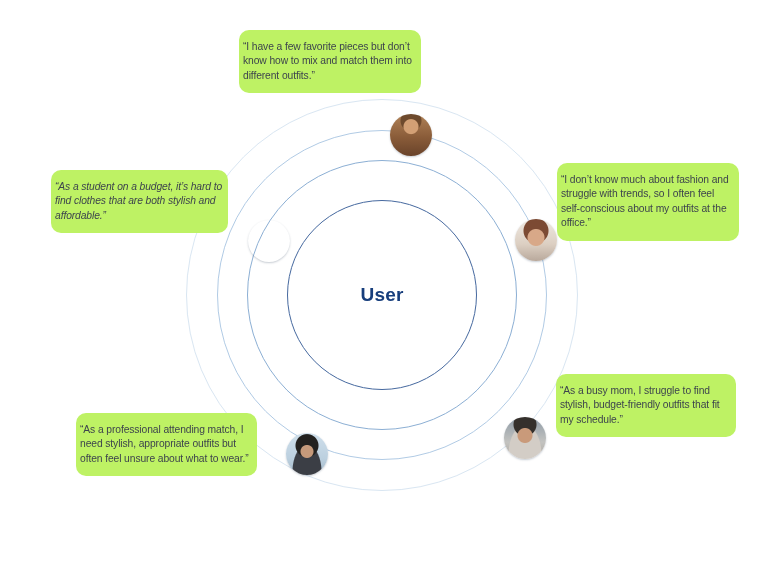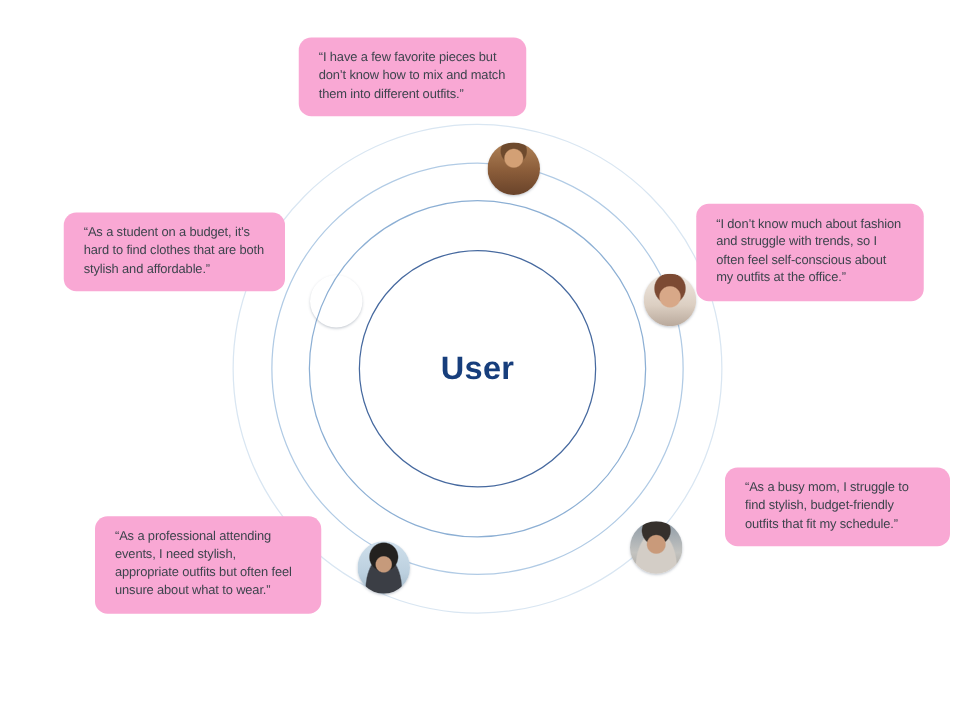--- a/index.html
+++ b/index.html
@@ -29,41 +29,41 @@
   .center-title {
     position: absolute;
     left: 287px; top: 200px;
     width: 190px; height: 190px;
     display: flex;
     flex-direction: column;
     align-items: center;
     justify-content: center;
     text-align: center;
     color: #173e7c;
-    font-size: 26px;
+    font-size: 19px;
     font-weight: 700;
     line-height: 1.35;
     letter-spacing: 0.2px;
   }
 
   .bubble {
     position: absolute;
     box-sizing: border-box;
-    background: #f9a8d4;
+    background: #bef264;
     border-radius: 10px;
-    padding: 10px 16px;
+    padding: 10px 4px;
     font-size: 10.3px;
     line-height: 1.4;
     letter-spacing: -0.1px;
     color: #3d444d;
   }
   .bubble-top          { left: 239px; top:  30px; width: 182px; }
-  .bubble-left         { left:  51px; top: 170px; width: 177px; }
+  .bubble-left         { left:  51px; top: 170px; width: 177px; font-style: italic; }
   .bubble-right-top    { left: 557px; top: 163px; width: 182px; }
-  .bubble-right-bottom { left: 580px; top: 374px; width: 180px; }
+  .bubble-right-bottom { left: 556px; top: 374px; width: 180px; }
   .bubble-bottom-left  { left:  76px; top: 413px; width: 181px; }
 
   .avatar {
     position: absolute;
     width: 42px;
     height: 42px;
     border-radius: 50%;
     box-shadow: 0 1px 2px rgba(30,50,80,0.25);
   }
   .avatar-top {
@@ -130,21 +130,21 @@
 
   <div class="bubble bubble-right-top">
     <span>“I don’t know much about fashion and struggle with trends, so I often feel self-conscious about my outfits at the office.”</span>
   </div>
 
   <div class="bubble bubble-right-bottom">
     <span>“As a busy mom, I struggle to find stylish, budget-friendly outfits that fit my schedule.”</span>
   </div>
 
   <div class="bubble bubble-bottom-left">
-    <span>“As a professional attending events, I need stylish, appropriate outfits but often feel unsure about what to wear.”</span>
+    <span>“As a professional attending match, I need stylish, appropriate outfits but often feel unsure about what to wear.”</span>
   </div>
 
   <div class="avatar avatar-top" title="woman with long brown hair"></div>
   <div class="avatar avatar-left" title="woman with dark hair by a lake"></div>
   <div class="avatar avatar-right" title="smiling woman with brown hair"></div>
   <div class="avatar avatar-bottom-right" title="woman wearing beanie and scarf"></div>
   <div class="avatar avatar-bottom-left" title="woman with black hair on light blue background"></div>
 
 </div>
 

